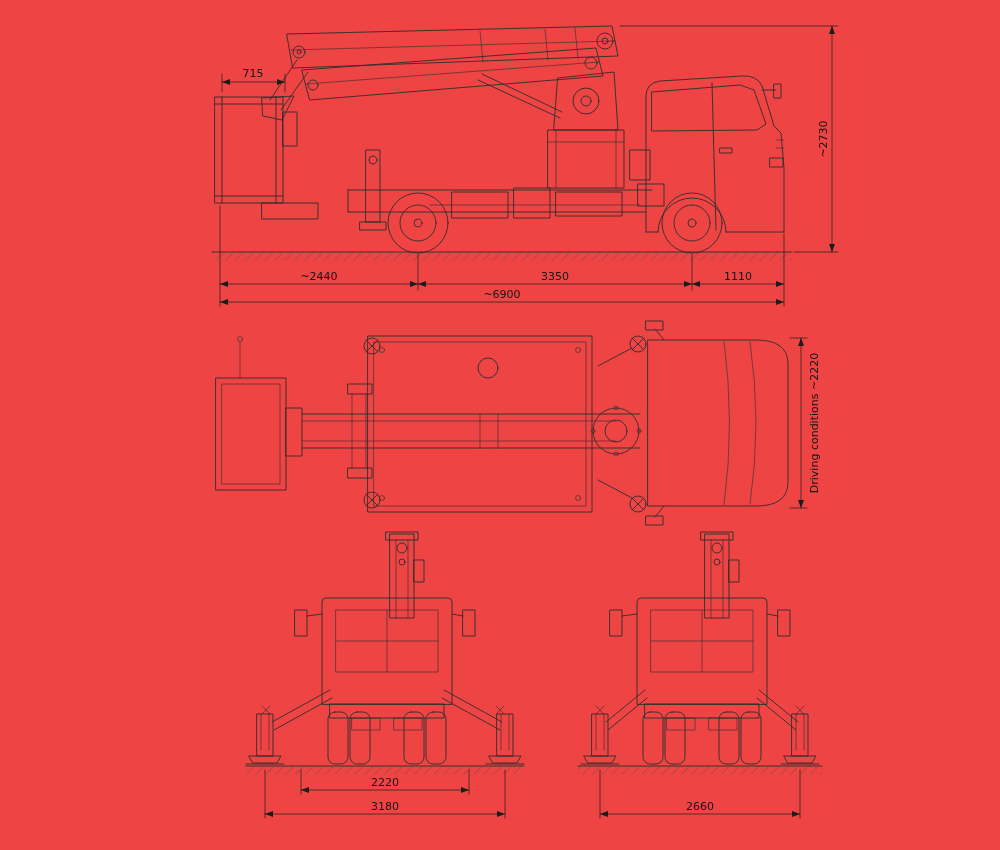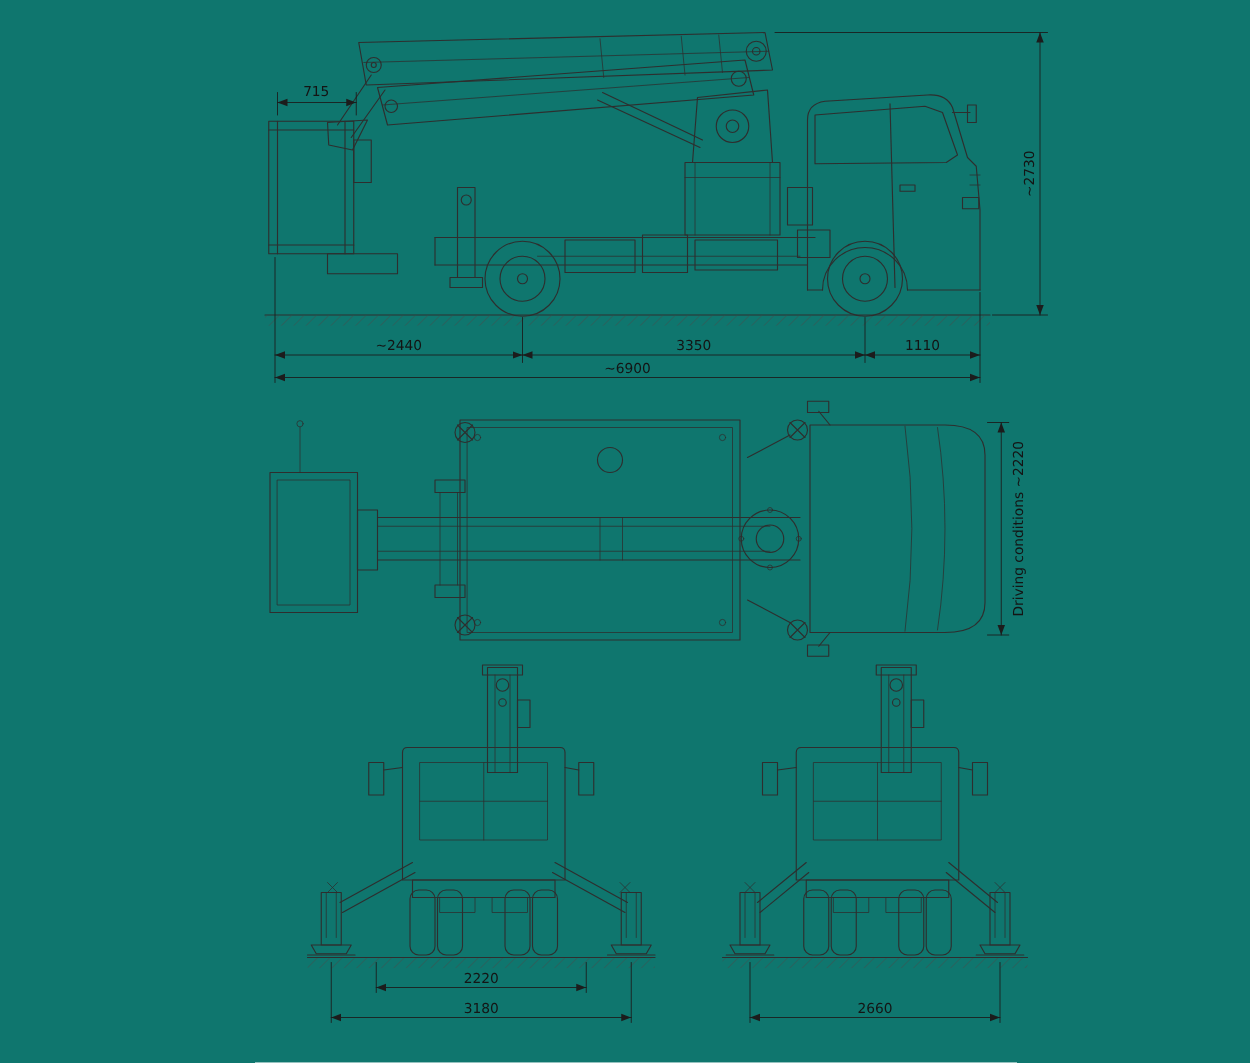--- a/index.html
+++ b/index.html
@@ -1,17 +1,17 @@
 <!DOCTYPE html>
 <html><head>
 <meta charset="utf-8">
 <style>
   html,body{margin:0;padding:0;background:#ffffff;}
   .canvas{
-    position:relative;width:1000px;height:850px;background:#0f766e;
+    position:relative;width:1000px;height:850px;background:#ef4444;
     font-family:"DejaVu Sans", sans-serif;overflow:hidden;
   }
   svg{display:block;}
   .view{stroke:#2e2e2e;stroke-width:0.9;fill:none;stroke-linecap:round;stroke-linejoin:round;}
   .thin{stroke-width:0.6;}
   .dimln{stroke:#1c1c1c;stroke-width:0.7;fill:none;}
   .dimtxt{font-size:11px;fill:#141414;stroke:none;font-family:"DejaVu Sans", sans-serif;}
   .hatchfill{fill:url(#hatch);stroke:none;}
 </style>
 </head>

